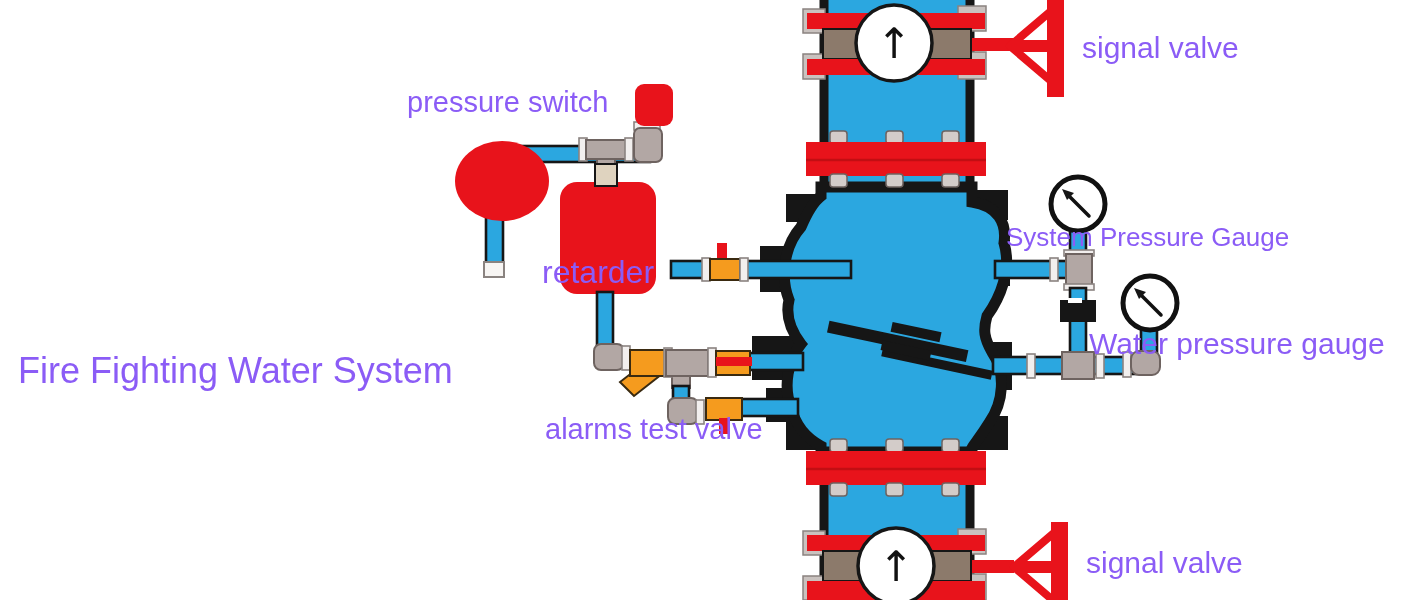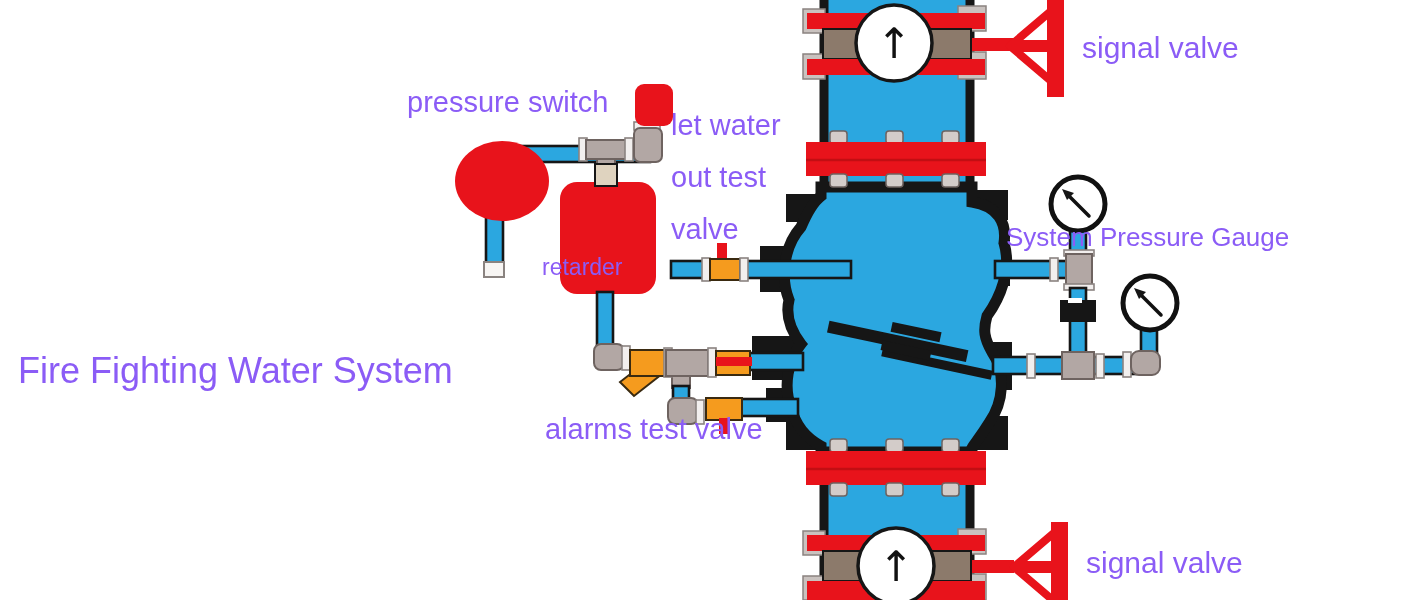--- a/index.html
+++ b/index.html
@@ -29,21 +29,21 @@
   .cap     { fill:#f7f5f3; stroke:#8a8380; stroke-width:2; }
   .flange-line { stroke:#c20e13; stroke-width:2.5; }
   .flow-arrow { font:400 42px "DejaVu Sans", sans-serif; fill:#111; }
 
   
   .lbl { position:absolute; color:#8b5cf6; font-size:29px; line-height:1.15;
          white-space:pre-line; z-index:5; letter-spacing:0px; }
   .lbl-title        { left:18px;  top:350px; font-size:36px; }
   .lbl-press-switch { left:407px; top:86px;  }
   .lbl-hydro        { left:382px; top:172px; }
-  .lbl-retarder     { left:542px; top:254px; font-size:23px; }
+  .lbl-retarder     { left:542px; top:254px; font-size:32px; }
   .lbl-letwater     { left:671px; top:99px; line-height:52px; }
   .lbl-alarmstest   { left:545px; top:413px; }
   .lbl-sigvalve-top { left:1082px; top:31px;  font-size:30px; }
   .lbl-sysgauge     { left:1006px; top:223px; font-size:26px; }
   .lbl-watergauge   { left:1089px; top:327px; font-size:30px; }
   .lbl-sigvalve-bot { left:1086px; top:546px; font-size:30px; }
 </style>
 </head>
 <body>
 
@@ -232,20 +232,18 @@
         <circle cx="1150" cy="303" r="27" class="gauge"></circle>
         <line x1="1161" y1="315" x2="1140" y2="294" class="needle"></line>
         <polygon points="1134,288 1146,292 1139,299" class="blk"></polygon>
       </g>
     </g>
   </svg>
 
   <div class="lbl lbl-title">Fire Fighting Water System</div>
   <div class="lbl lbl-press-switch">pressure switch</div>
   <div class="lbl lbl-retarder">retarder</div>
-  <div class="lbl lbl-letwater">let water
-out test
-valve</div>
   <div class="lbl lbl-alarmstest">alarms test valve</div>
   <div class="lbl lbl-sigvalve-top">signal valve</div>
   <div class="lbl lbl-sysgauge">System Pressure Gauge</div>
+  <div class="lbl lbl-watergauge">Water pressure gauge</div>
   <div class="lbl lbl-sigvalve-bot">signal valve</div>
 </div>
 
 </body></html>

